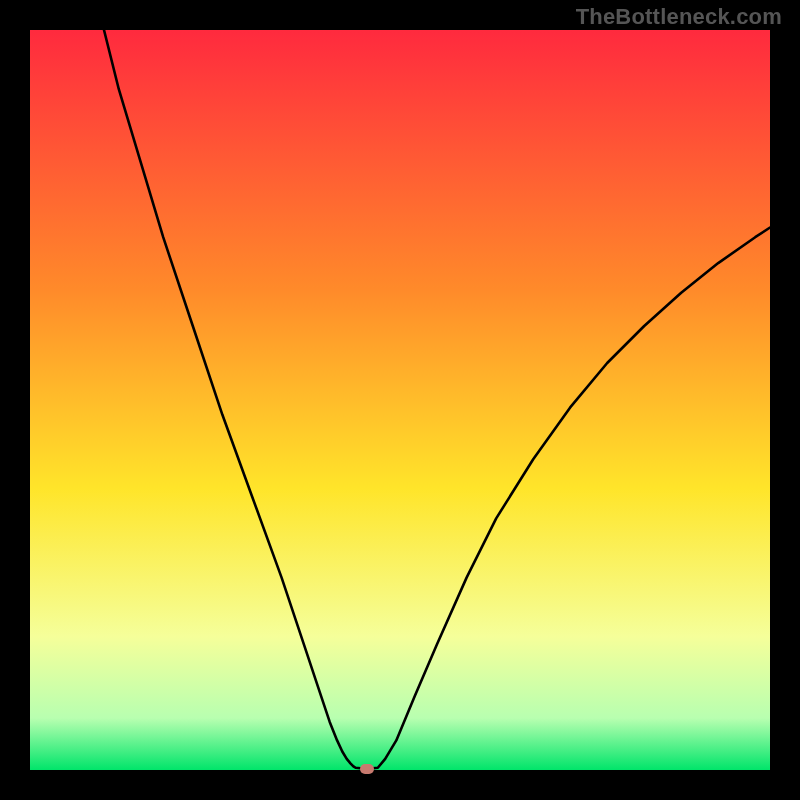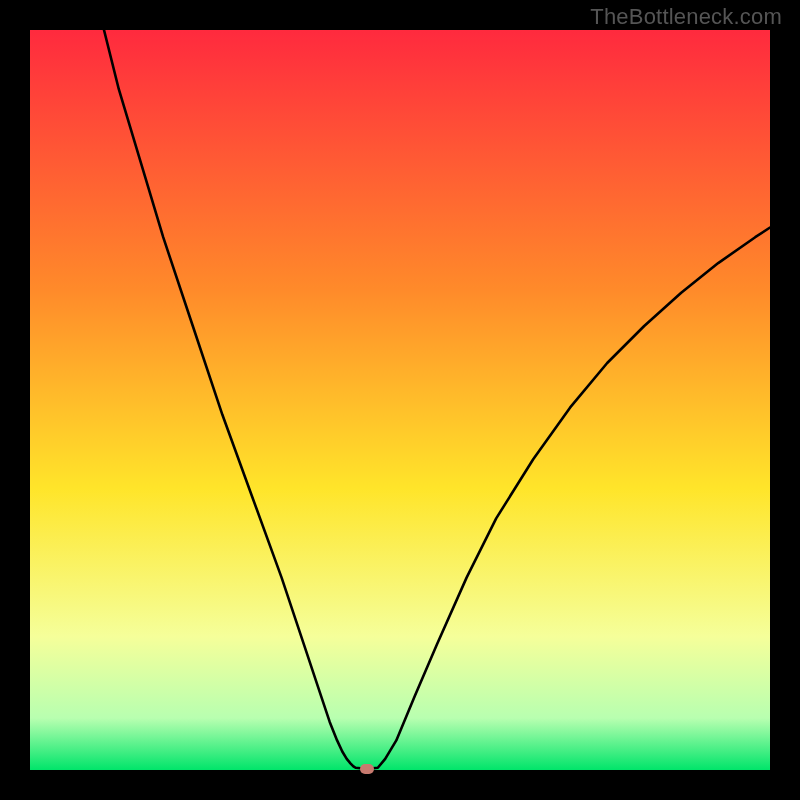--- a/index.html
+++ b/index.html
@@ -10,21 +10,21 @@
     background: #000;
     position: relative;
     font-family: Arial, sans-serif;
   }
   .watermark {
     position: absolute;
     top: 4px;
     right: 18px;
     color: #555;
     font-size: 22px;
-    font-weight: 400;
+    font-weight: 700;
     z-index: 10;
     letter-spacing: 0.2px;
   }
   .plot-frame {
     position: absolute;
     left: 30px;
     top: 30px;
     width: 740px;
     height: 740px;
     background: #000;

